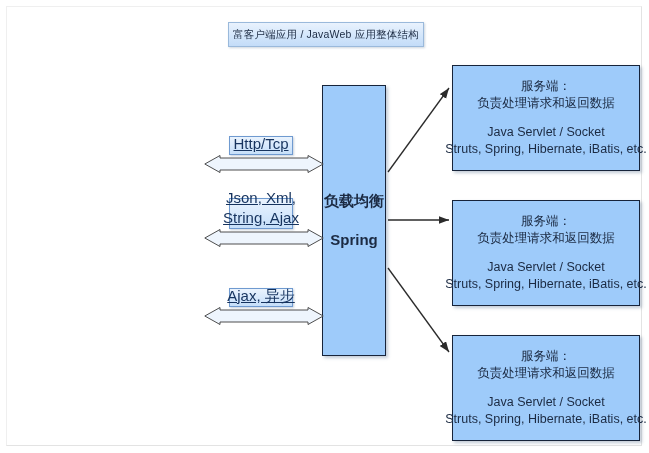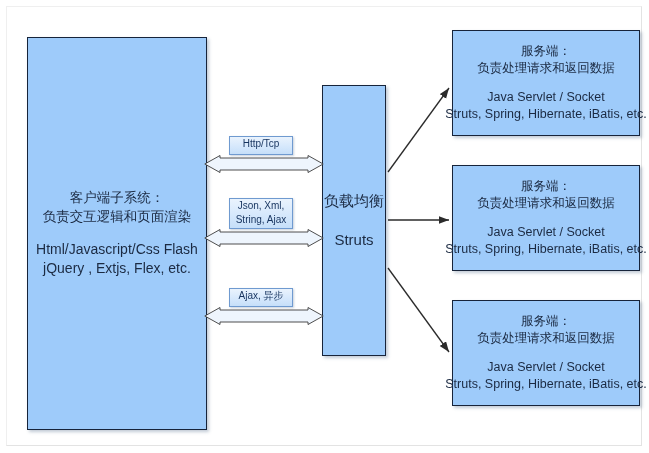--- a/index.html
+++ b/index.html
@@ -46,46 +46,48 @@
     left:27px;top:37px;width:180px;height:393px;
     font-size:13px;
   }
   .client .cn{font-size:13.5px;}
   .client .en{font-size:14px;}
   .client .gap{height:14px;}
 
   
   .apache{
     left:322px;top:85px;width:64px;height:271px;
-    font-size:15px;font-weight:normal;
+    font-size:15px;font-weight:bold;
   }
   .apache .gap{height:18px;}
 
   
   .server{
     left:452px;width:188px;height:106px;
     font-size:12px;
+    margin-top:35px;
   }
   .server.s1{top:30px;}
   .server.s2{top:165px;}
   .server.s3{top:300px;}
   .server .cn{font-size:12.5px;}
   .server .en{font-size:12.5px;text-align:center;}
   .server .gap{height:12px;}
 
   
   .conn{position:absolute;left:204px;width:120px;}
   .conn .lbl{
     position:absolute;left:25px;
     box-sizing:border-box;
     background:linear-gradient(180deg,#eaf3fd 0%,#d6e8fc 55%,#c6dff9 100%);
     border:1px solid #6f9ad0;
-    display:flex;flex-direction:column;align-items:center;justify-content:flex-start;
-    font-size:10px;color:#16335e;line-height:1.35;white-space:nowrap;
+    display:flex;flex-direction:column;align-items:center;justify-content:flex-end;
+    font-size:15px;color:#16335e;line-height:1.35;white-space:nowrap;
     box-shadow:1px 1px 2px rgba(130,150,175,.45);
+    text-decoration:underline;
   }
   .conn .barrow{position:absolute;left:0;width:120px;height:18px;}
 
   .conn1{top:136px;}
   .conn1 .lbl{top:0;width:64px;height:19px;}
   .conn1 .barrow{top:19px;}
 
   .conn2{top:198px;}
   .conn2 .lbl{top:0;width:64px;height:31px;}
   .conn2 .barrow{top:31px;}
@@ -97,33 +99,29 @@
   
   .overlay{position:absolute;left:0;top:0;width:649px;height:453px;}
 </style>
 </head>
 <body>
 
 <div class="canvas">
 
   <div class="frame"></div>
 
+  <div class="titlebox">
+    <span>富客户端应用 / JavaWeb 应用整体结构</span>
+  </div>
 
-  <div class="box client">
-    <div class="ln cn">客户端子系统：</div>
-    <div class="ln cn">负责交互逻辑和页面渲染</div>
-    <div class="gap"></div>
-    <div class="ln en">Html/Javascript/Css Flash</div>
-    <div class="ln en">jQuery , Extjs, Flex, etc.</div>
-  </div>
 
   <div class="box apache">
     <div class="ln">负载均衡</div>
     <div class="gap"></div>
-    <div class="ln">Struts</div>
+    <div class="ln">Spring</div>
   </div>
 
   <div class="box server s1">
     <div class="ln cn">服务端：</div>
     <div class="ln cn">负责处理请求和返回数据</div>
     <div class="gap"></div>
     <div class="ln en">Java Servlet / Socket</div>
     <div class="ln en">Struts, Spring, Hibernate, iBatis, etc.</div>
   </div>
 

